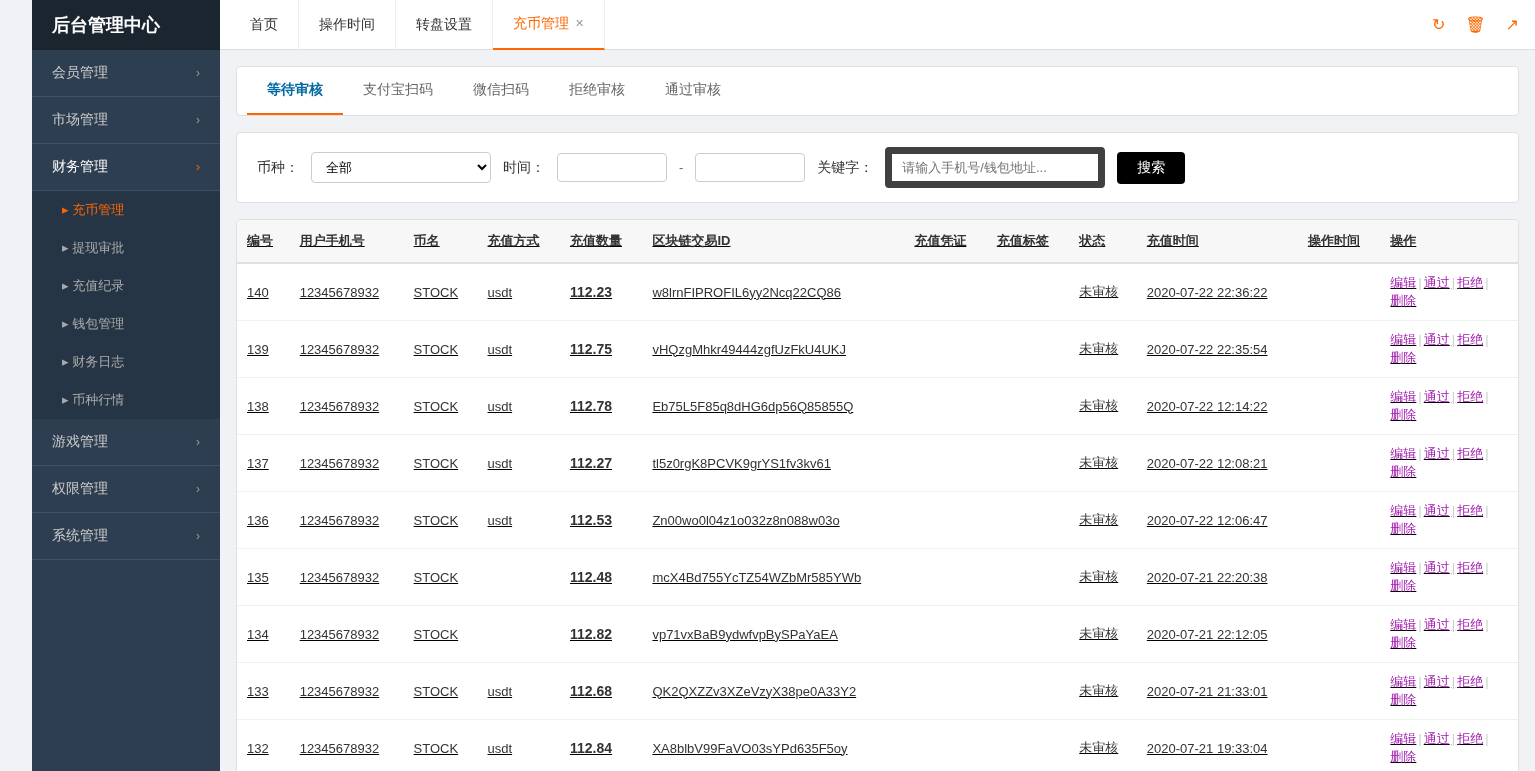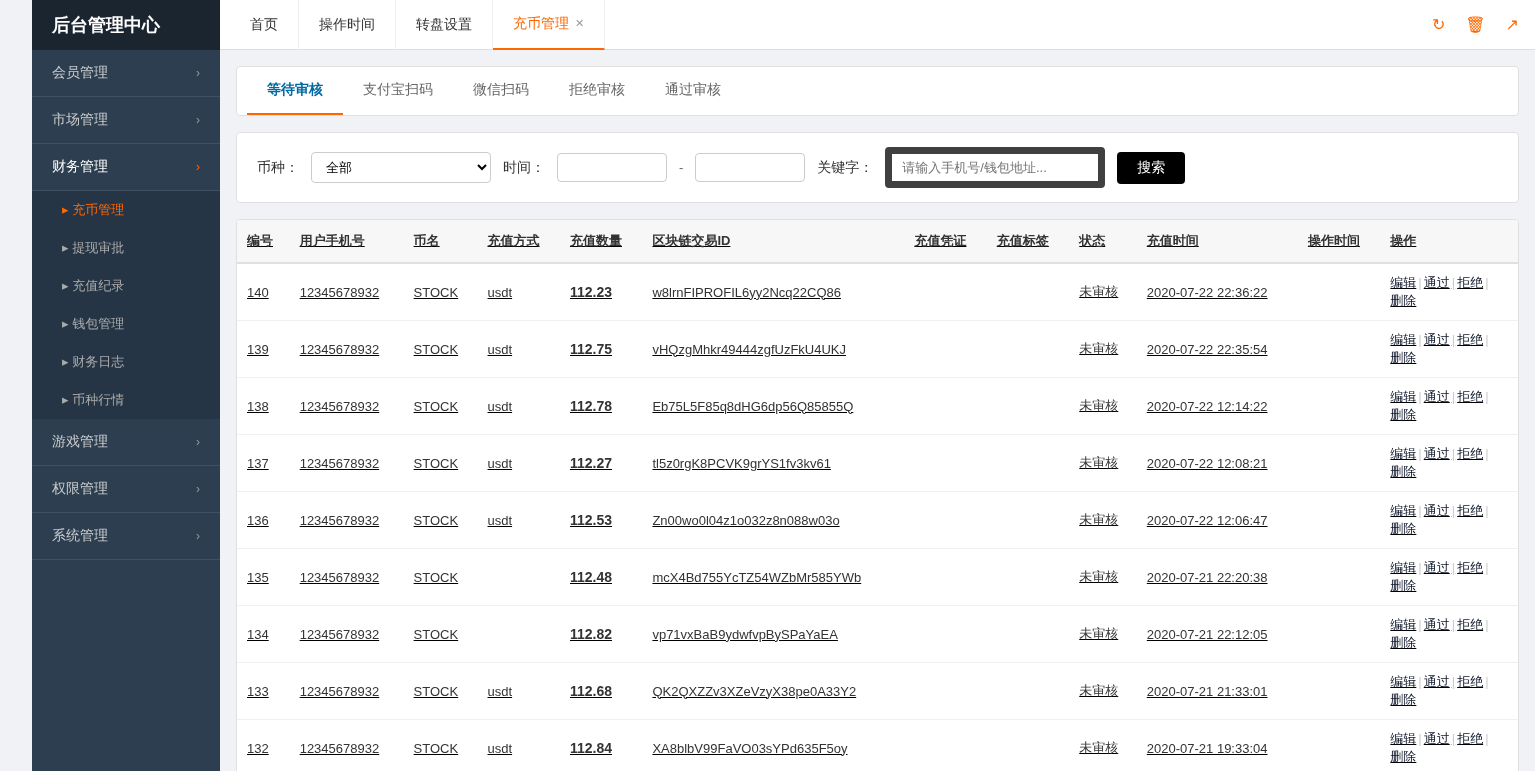--- a/index.html
+++ b/index.html
@@ -203,21 +203,21 @@
     td {
       padding: 10px 10px;
       font-size: 13px;
       color: #333;
       border-bottom: 1px solid #f0f0f0;
       white-space: nowrap;
     }
     tr:last-child td { border-bottom: none; }
 
     .action-link {
-      color: #0f172a;
+      color: #a21caf;
       cursor: pointer;
       text-decoration: none;
     }
     .action-sep { color: #ccc; margin: 0 2px; }
 
     .status-badge {
       color: #333;
       font-size: 13px;
     }
 

